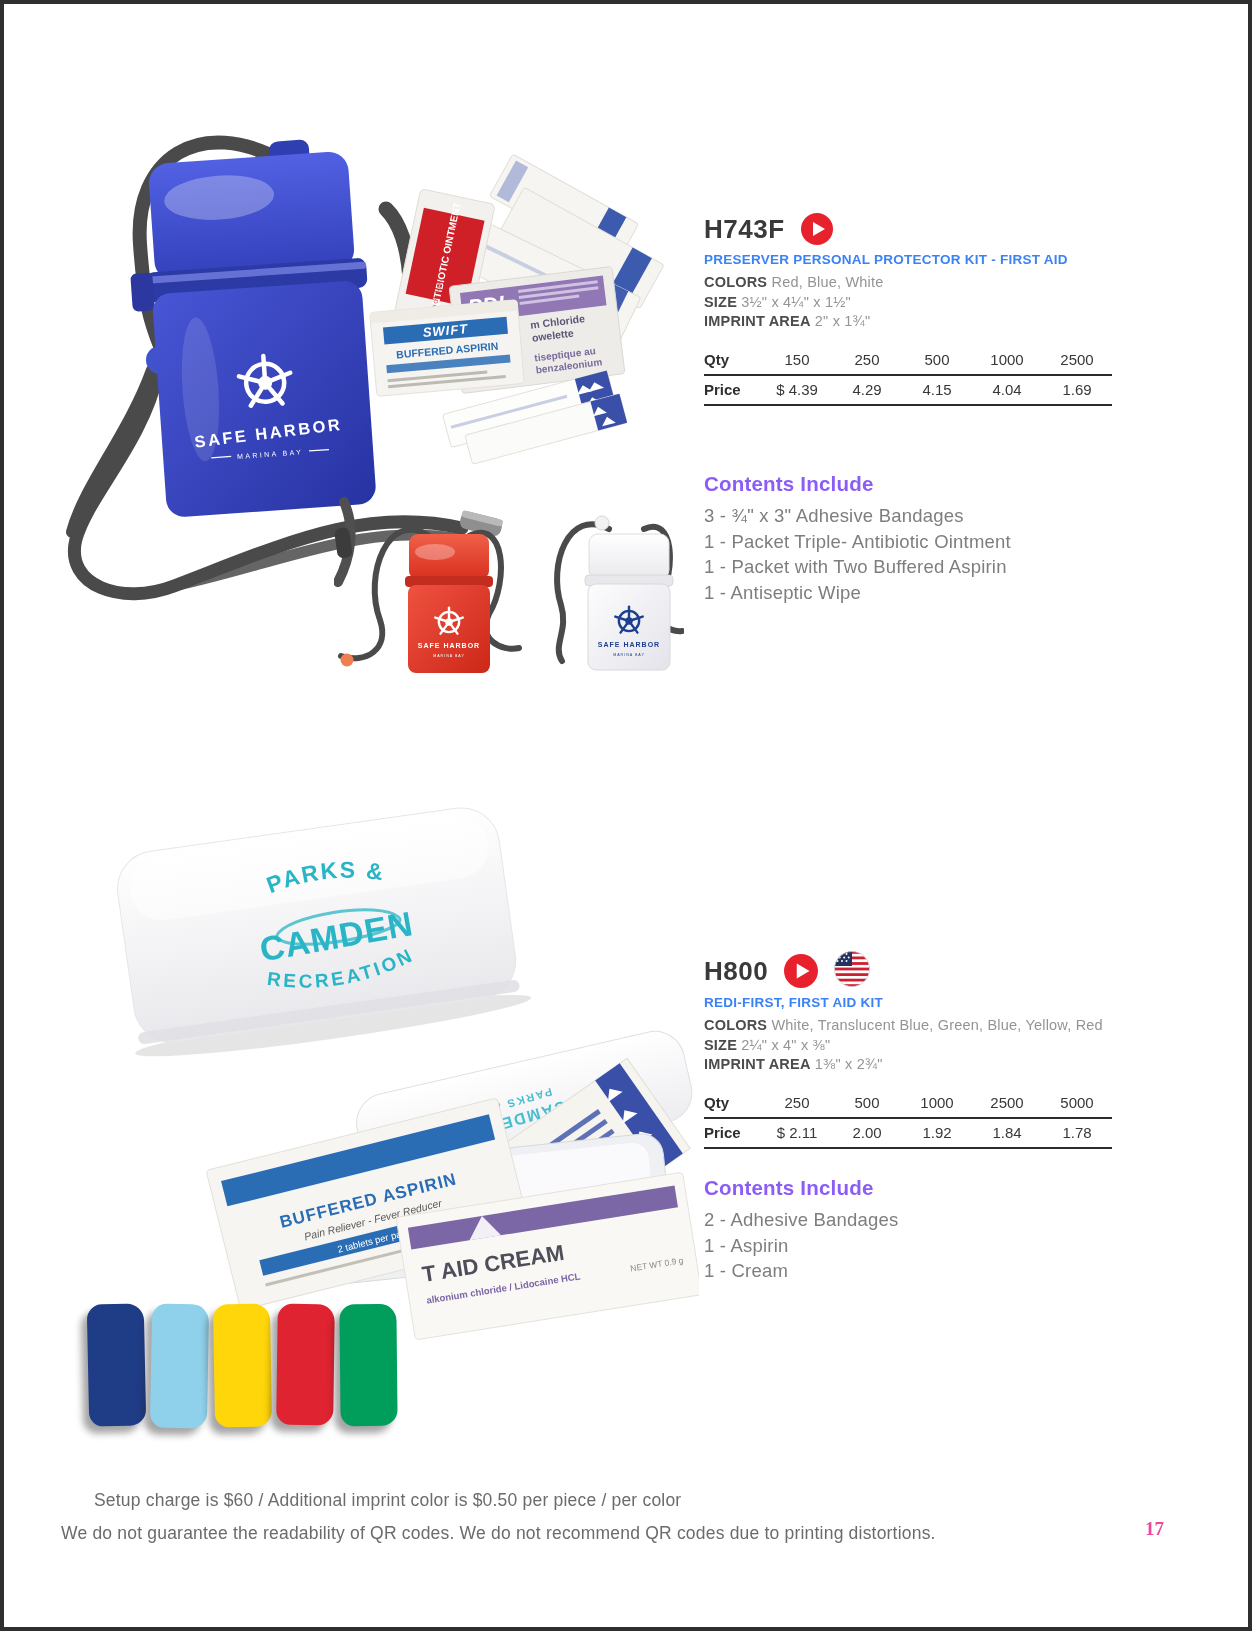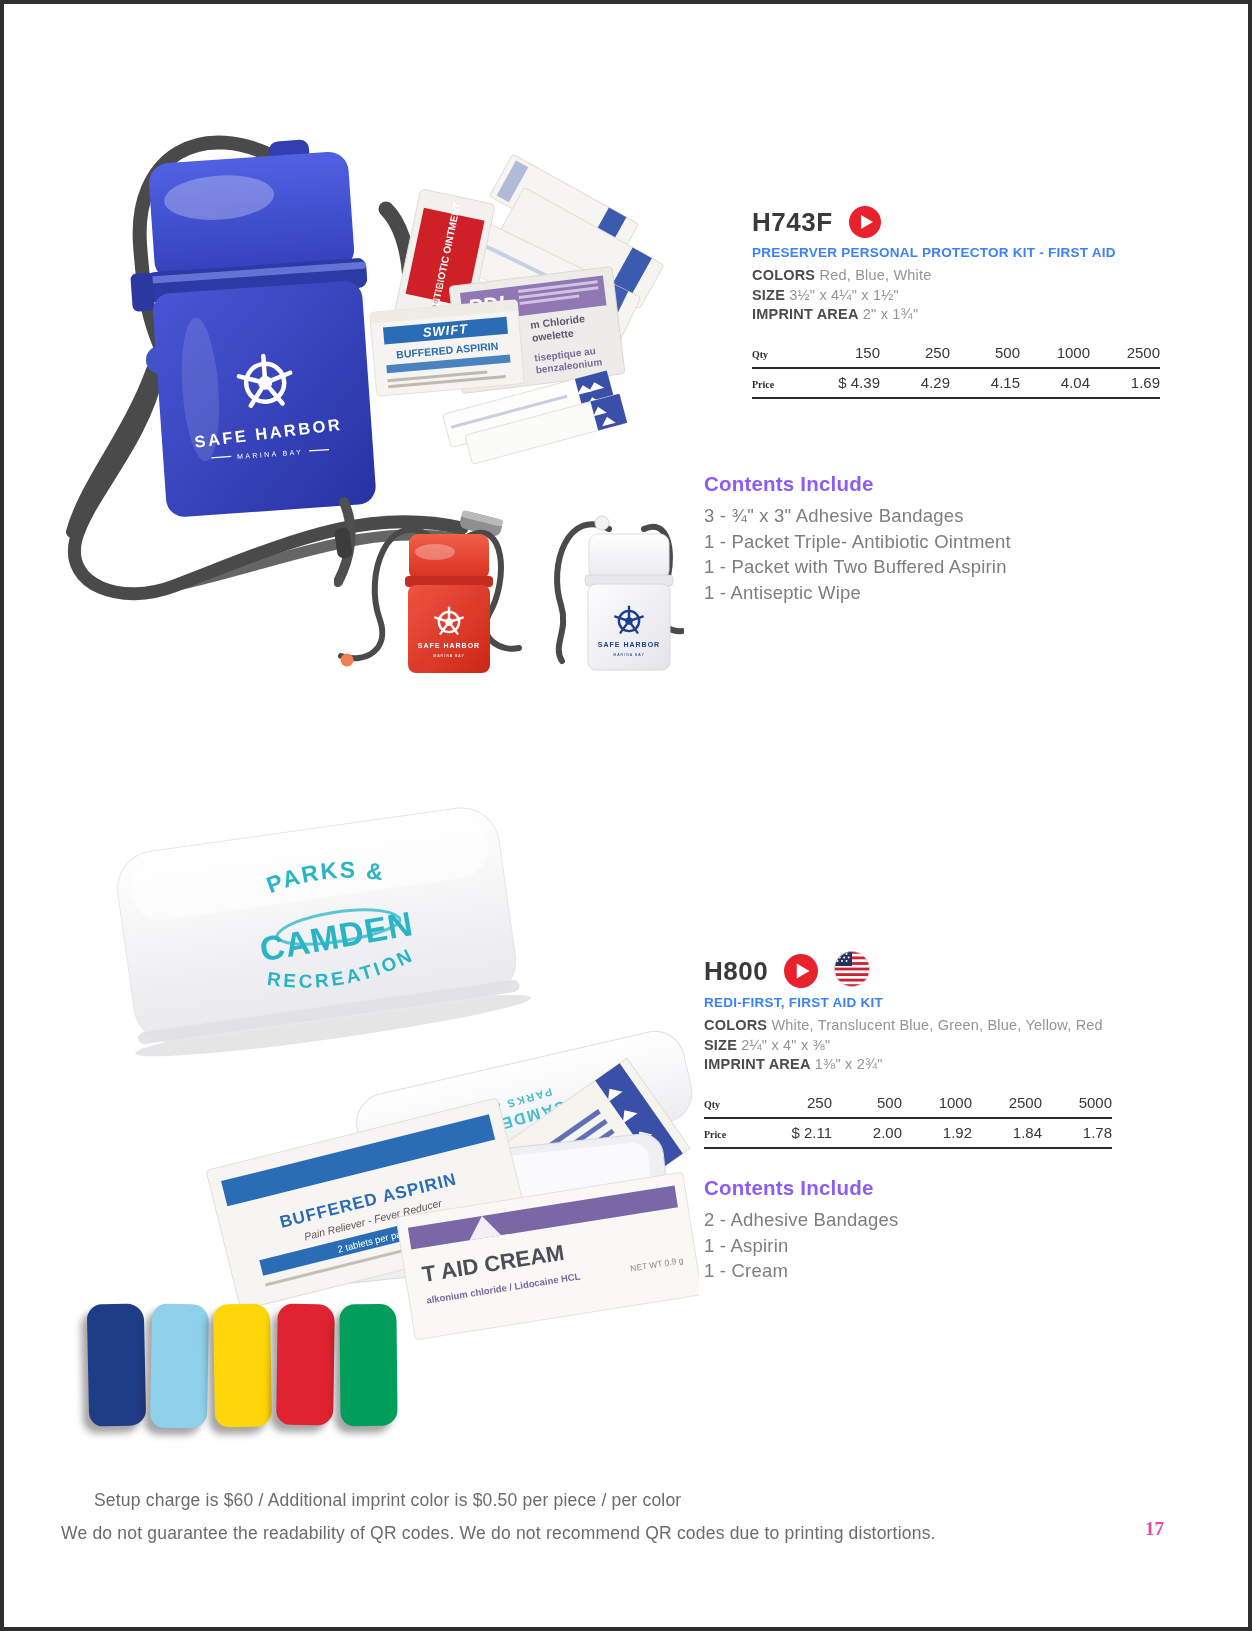--- a/index.html
+++ b/index.html
@@ -11,22 +11,22 @@
   .info{position:absolute;left:700px;width:430px;}
   .skurow{display:flex;align-items:center;gap:16px;}
   .sku{font-size:26px;font-weight:bold;color:#3a3a3a;letter-spacing:.5px;}
   .play{width:32px;height:32px;display:block;cursor:pointer;}
   .flag{width:36px;height:36px;display:block;margin-top:-4px;}
   .pname{font-size:13.5px;font-weight:bold;color:#3b82f6;letter-spacing:.25px;margin-top:7px;}
   .spec{font-size:14.5px;color:#949494;margin-top:3.5px;letter-spacing:.2px;}
   .spec b{color:#4c4c4c;}
   .qtable{margin-top:17px;width:408px;}
   .qrow{display:flex;align-items:baseline;border-bottom:2.5px solid #2b2b2b;padding:5px 0 6px;}
-  .qrow .lbl{width:58px;font-weight:bold;font-size:10px;color:#2e2e2e;font-family:Liberation Serif, serif;}
-  .qrow .val{width:70px;text-align:right;font-size:15px;color:#383838;}
+  .qrow .lbl{width:58px;font-weight:bold;font-size:15px;color:#2e2e2e;}
+  .qrow .val{width:70px;text-align:center;font-size:15px;color:#383838;}
   .contents{position:absolute;left:700px;width:430px;}
   .ctitle{font-size:20.5px;font-weight:bold;color:#8b5cf6;letter-spacing:.2px;}
   .citem{font-size:18.5px;color:#7e7e7e;line-height:24.5px;margin-top:1px;letter-spacing:.2px;}
   .citems{margin-top:8px;}
   
   .foot1{position:absolute;left:57px;top:1486px;font-size:17.5px;color:#6b6b6b;letter-spacing:.2px;margin-left:33px;}
   .foot2{position:absolute;left:57px;top:1519px;font-size:17.5px;color:#6b6b6b;letter-spacing:.2px;}
   .pageno{position:absolute;left:1120px;top:1514px;width:40px;text-align:right;
           font-family:"Liberation Serif", serif;font-weight:bold;font-size:19px;color:#ec4899;}
   
@@ -294,21 +294,21 @@
   </svg>
 
   <div class="swatches">
     <div class="swatch" style="background: rgb(31, 60, 135);"></div>
     <div class="swatch" style="background: rgb(143, 208, 234);"></div>
     <div class="swatch" style="background: rgb(255, 214, 10);"></div>
     <div class="swatch" style="background: rgb(224, 35, 48);"></div>
     <div class="swatch" style="background: rgb(0, 158, 90);"></div>
   </div>
 
-  <div class="info" style="top:202px;margin-left:48px;">
+  <div class="info" style="top:209px;">
     <div class="skurow">
       <span class="sku">H743F</span>
       <svg class="play" viewBox="0 0 32 32">
         <circle cx="16" cy="16" r="16" fill="#e8222d"></circle>
         <polygon points="12,9 24,16 12,23" fill="#ffffff"></polygon>
       </svg>
     </div>
     <div class="pname">PRESERVER PERSONAL PROTECTOR KIT - FIRST AID</div>
     <div class="spec" style="margin-top:7px;">
       <b>COLORS</b>

